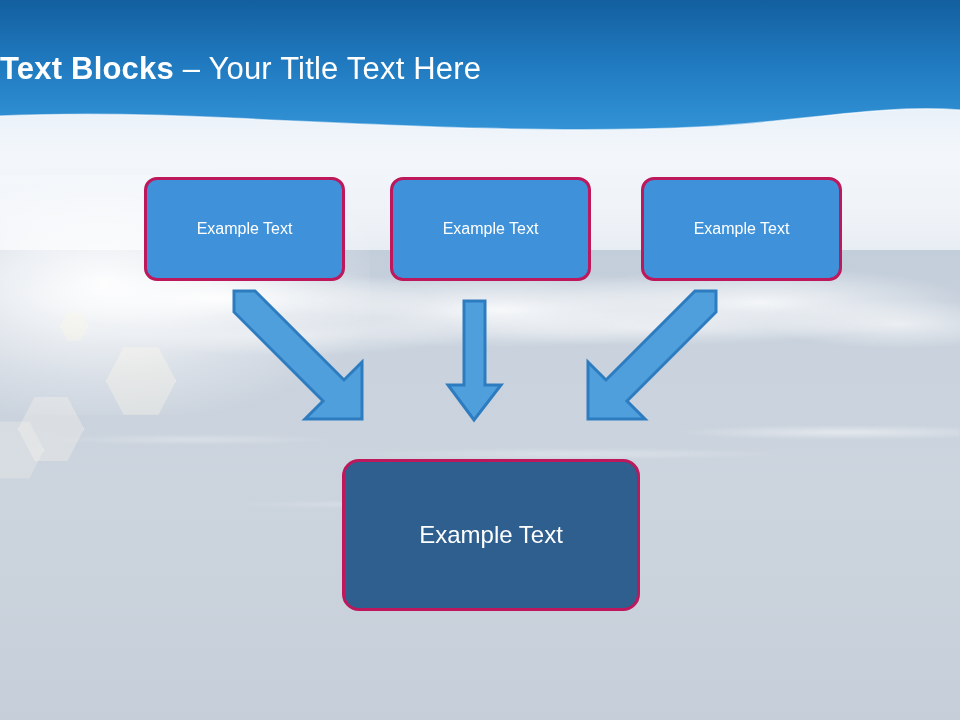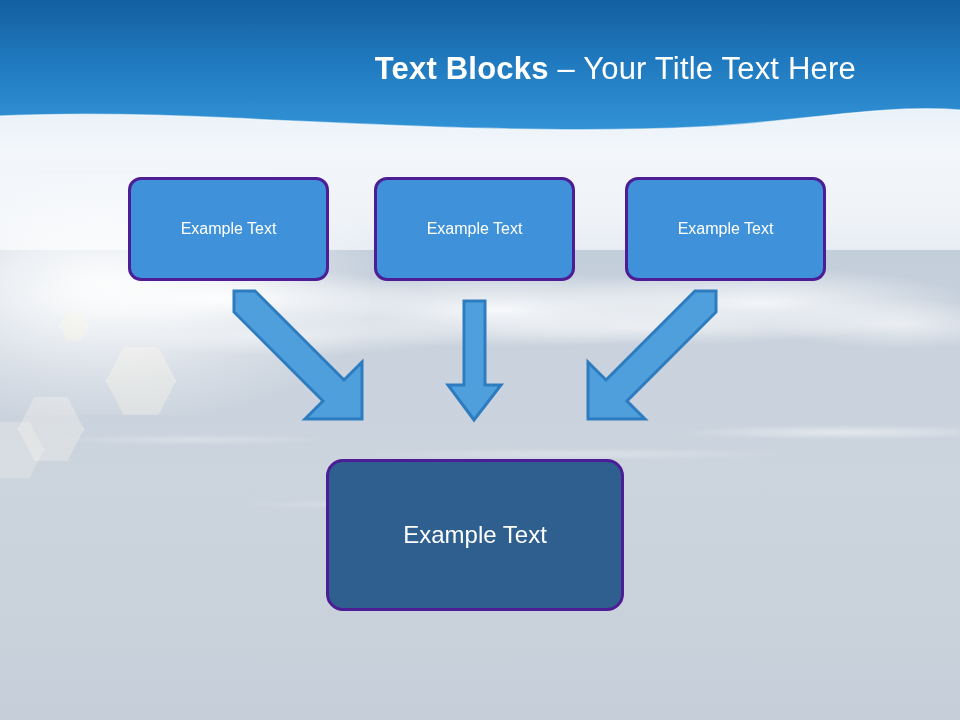--- a/index.html
+++ b/index.html
@@ -97,41 +97,42 @@
   
   .header-wave {
     position: absolute;
     left: 0; top: 0;
     width: 960px; height: 145px;
   }
   .header-title {
     position: absolute;
     left: 0; top: 50px;
     width: 856px;
-    text-align: right;
+    text-align: left;
     color: #ffffff;
     font-size: 31px;
     line-height: 38px;
     letter-spacing: 0.2px;
     white-space: nowrap;
   }
   .header-title .strong { font-weight: bold; }
   .header-title .light  { font-weight: normal; }
 
   
   .node {
     position: absolute;
     box-sizing: border-box;
-    border: 3px solid #4c1d95;
+    border: 3px solid #be185d;
     border-radius: 13px;
     display: flex;
     align-items: center;
     justify-content: center;
     color: #ffffff;
     text-align: left;
+    margin-left: 16px;
   }
   .node-top {
     width: 201px;
     height: 104px;
     top: 177px;
     background: #3f92d9;
     font-size: 16px;
   }
   .node-1 { left: 128px; }
   .node-2 { left: 374px; }

